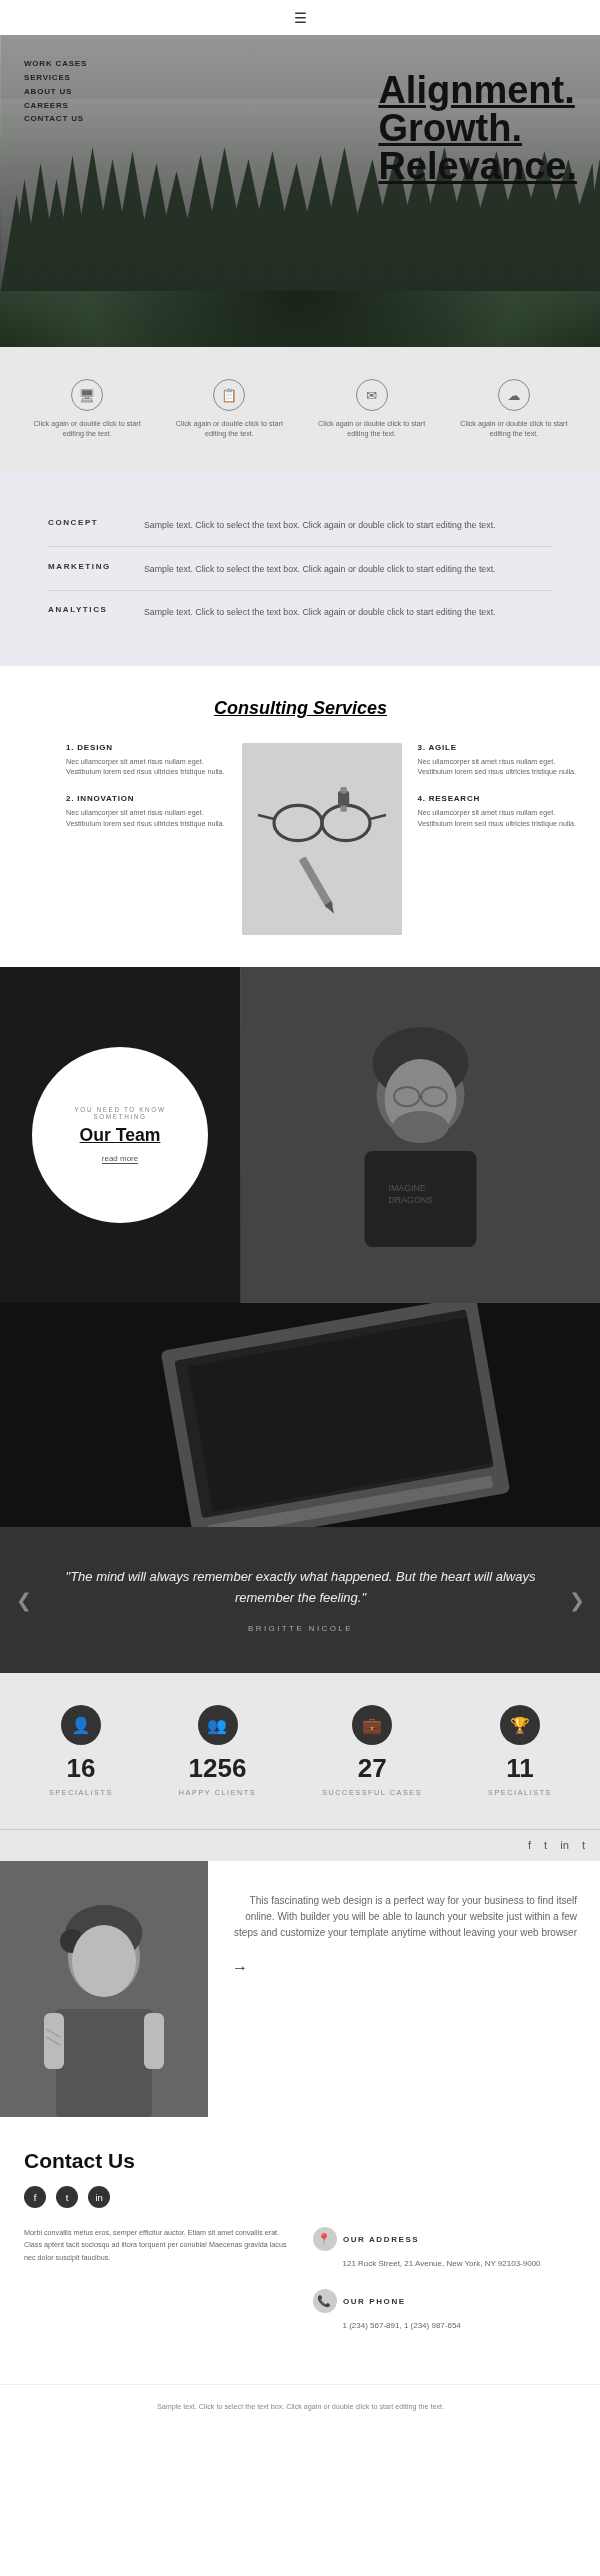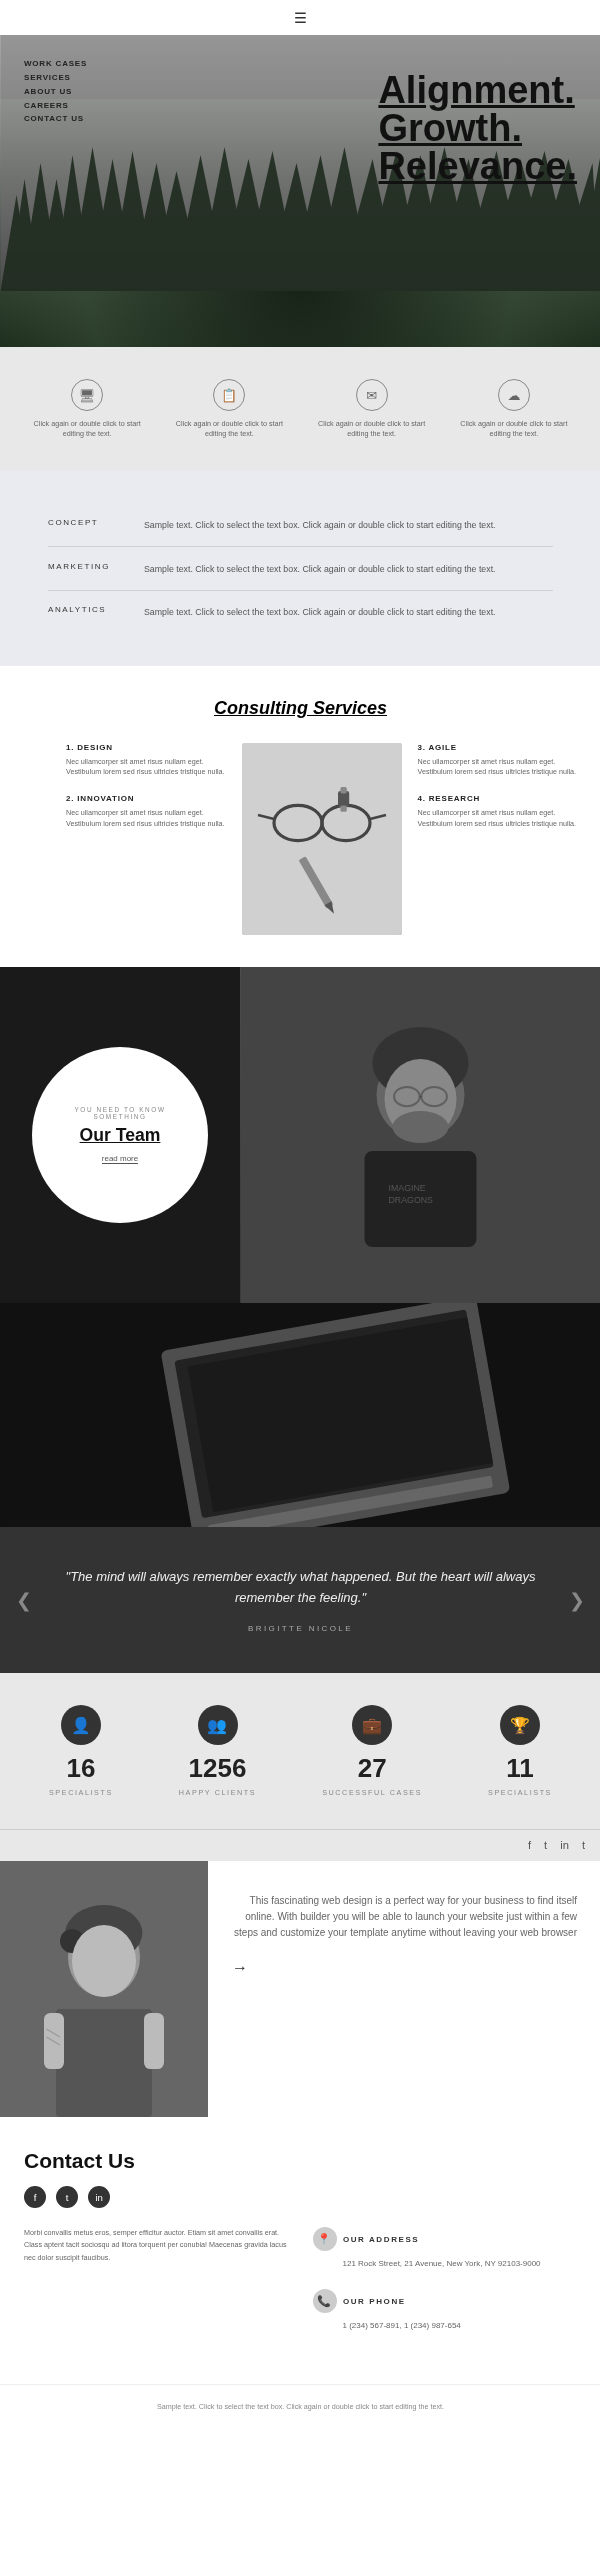--- a/index.html
+++ b/index.html
@@ -20,21 +20,21 @@
     
     .icons-row { display: flex; background: #e8e8e8; padding: 24px 16px; gap: 0; }
     .icon-item { flex: 1; text-align: center; padding: 8px; }
     .icon-circle { width: 32px; height: 32px; border: 1.6px solid #888; border-radius: 50%; display: flex; align-items: center; justify-content: center; margin: 0 auto 8px; font-size: 13px; color: #666; }
     .icon-text { font-size: 7.2px; color: #666; line-height: 1.4; }
 
     
     .services-table { background: #eaebf0; padding: 32px 48px; }
     .service-row { display: flex; padding: 14.4px 0; border-bottom: 0.8px solid #d0d0d8; }
     .service-row:last-child { border-bottom: none; }
-    .service-label { width: 96px; font-size: 8px; font-weight: 400; letter-spacing: 1.6px; color: #333; text-transform: uppercase; flex-shrink: 0; }
+    .service-label { width: 96px; font-size: 8px; font-weight: 700; letter-spacing: 1.6px; color: #333; text-transform: uppercase; flex-shrink: 0; }
     .service-desc { flex: 1; font-size: 8.8px; color: #555; line-height: 1.6; }
 
     
     .consulting { padding: 32px 24px; background: #fff; }
     .consulting-title { text-align: center; font-size: 18px; font-weight: 700; text-decoration: underline; margin-bottom: 24px; font-style: italic; }
     .consulting-grid { display: grid; grid-template-columns: 1fr 160px 1fr; gap: 16px; margin-left: 42px; }
     .consulting-left { display: flex; flex-direction: column; gap: 16px; }
     .consulting-right { display: flex; flex-direction: column; gap: 16px; }
     .consulting-img { background: #ccc; border-radius: 3.2px; overflow: hidden; display: flex; align-items: center; justify-content: center; }
     .consulting-img-inner { width: 160px; height: 192px; background: linear-gradient(135deg, #e0e0e0 0%, #b0b0b0 50%, #888 100%); display: flex; align-items: center; justify-content: center; position: relative; }

